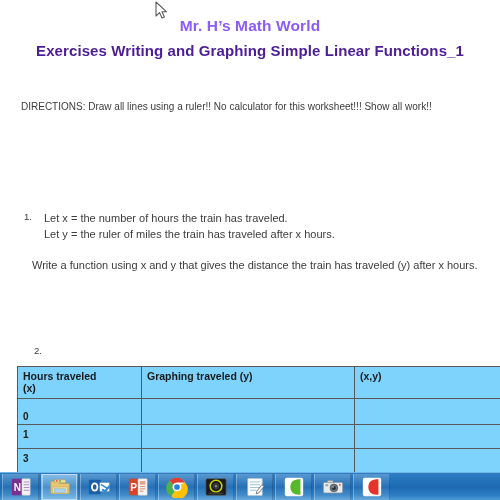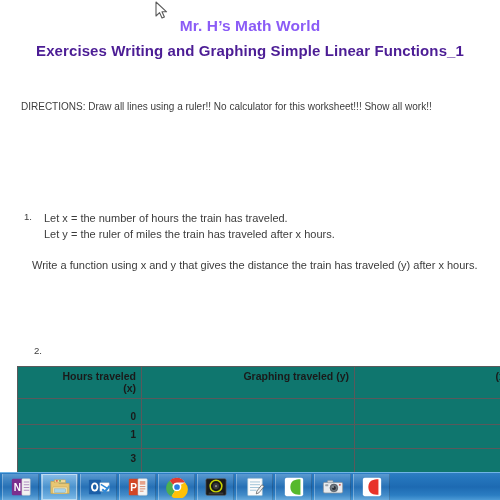--- a/index.html
+++ b/index.html
@@ -84,22 +84,22 @@
     border-collapse: collapse;
     table-layout: fixed;
   }
   #data-table th, #data-table td {
     border: 1px solid #59595b;
     padding: 3px 5px 2px 5px;
     vertical-align: top;
     font-size: 10.5px;
     font-weight: bold;
     color: #1a1a1a;
-    text-align: right;
-    background: #0f766e;
+    text-align: left;
+    background: #7dd3fc;
   }
   #data-table th { height: 26px; }
   #data-table td { height: 18px; }
   .col-x  { width: 113px; }
   .col-y  { width: 202px; }
   .col-xy { width: 157px; }
   .cell-val { display: block; padding-top: 9px; font-size: 10px; }
   .cell-val.tight { padding-top: 1px; }
 
   

